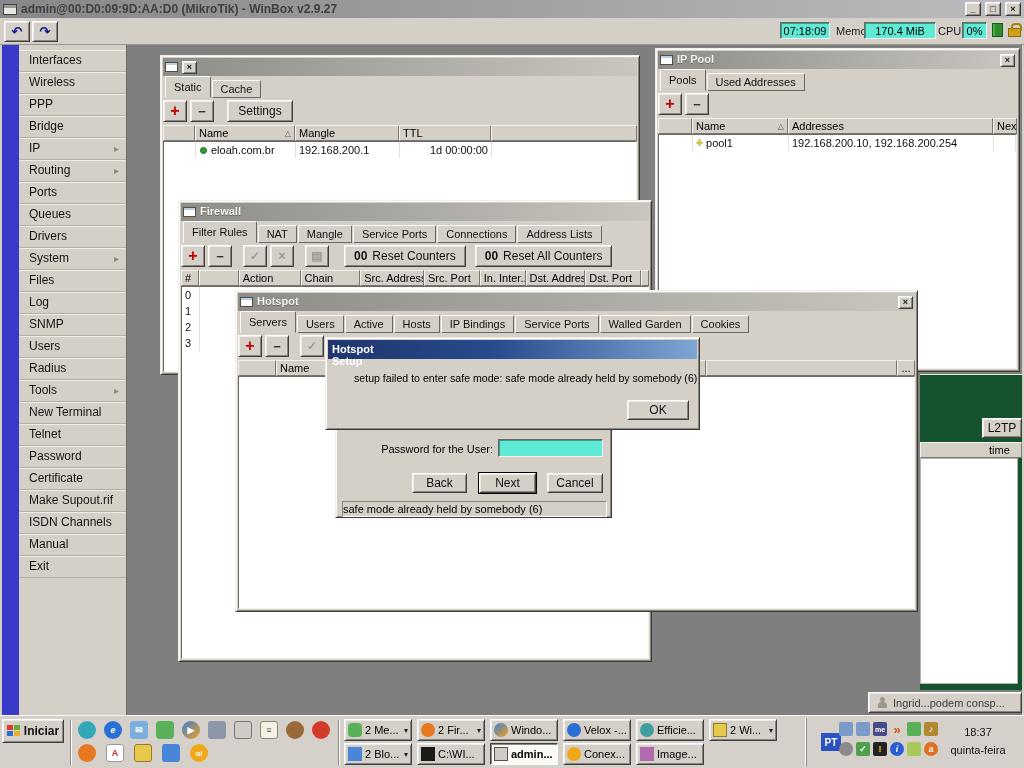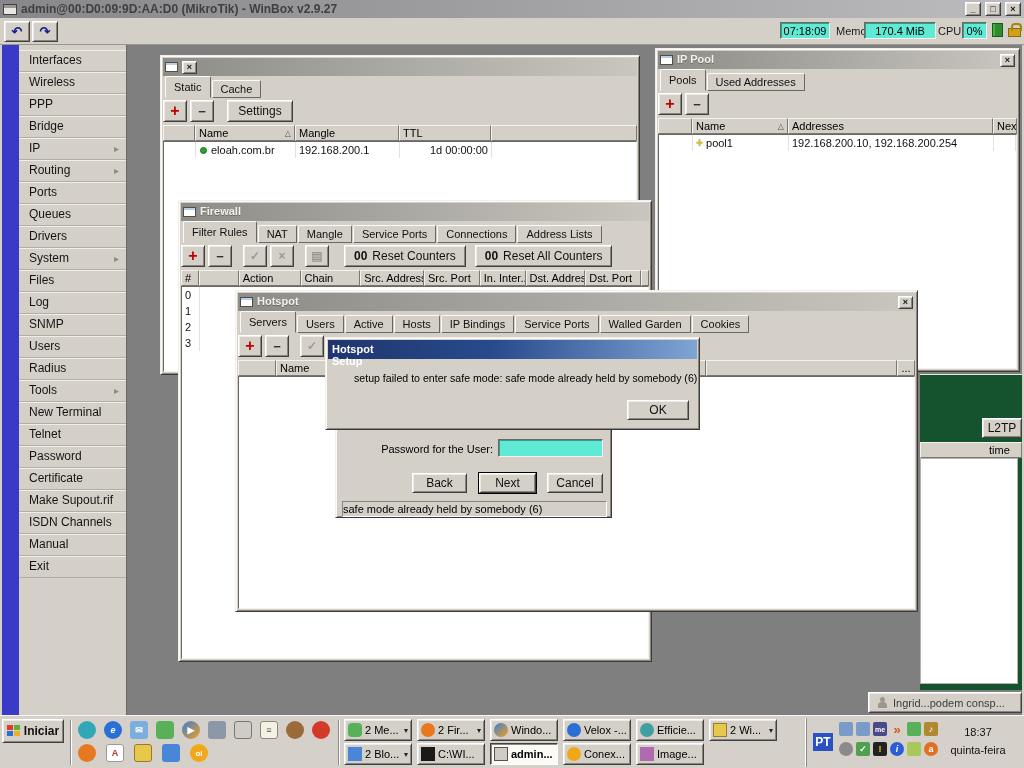--- a/index.html
+++ b/index.html
@@ -124,22 +124,22 @@
   .i-clock{background:#40a0a0;border-radius:50%}.i-img{background:#b06ab0}.i-blue{background:#4a86d8}
   .tbrow{position:absolute;display:flex;gap:5px;}
   .tkb{width:68px;height:22px;display:flex;align-items:center;gap:3px;padding:0 3px;font-size:11px;}
   .tkb .lbl{flex:1;white-space:nowrap;overflow:hidden;}
   .tkb .ar{font-size:8px;color:#222;}
   .tkb .ic{width:14px;height:14px;}
   .tkb.active{background:#fbfaf6;border-color:#404040 #ffffff #ffffff #404040;
     box-shadow:inset 1px 1px 0 #8a877f;font-weight:bold;}
   .tray{position:absolute;left:806px;top:2px;width:216px;height:49px;
     border-left:1px solid #8f8c84;box-shadow:-1px 0 0 #fff;}
-  .pt{position:absolute;left:6px;top:15px;width:20px;height:18px;background:#2a52c2;color:#fff;
-    font-size:12px;font-weight:bold;display:flex;align-items:center;justify-content:center;}
+  .pt{position:absolute;left:14px;top:15px;width:20px;height:18px;background:#2a52c2;color:#fff;
+    font-size:10px;font-weight:bold;display:flex;align-items:center;justify-content:center;}
   .trrow{position:absolute;display:flex;gap:3px;}
   .t{width:14px;height:14px;border-radius:2px;}
   .t-net{background:#7a9ac8}.t-me{background:#4a4a8a;font-size:7px}
   .t-arr{background:transparent;color:#e05010;font-size:13px}
   .t-msn{background:#58b058}.t-vol{background:#b08830}
   .t-vol2{background:#8a8a8a;border-radius:50%}.t-av{background:#50a050}
   .t-flash{background:#222;color:#f0d020}.t-info{background:#2a5fd4;border-radius:50%;font-style:italic}
   .t-card{background:#a8c85a}.t-a{background:#e07020;border-radius:50%}
   .clock{position:absolute;right:8px;top:5px;width:72px;text-align:center;font-size:11px;line-height:18px;color:#111;}
 </style>

